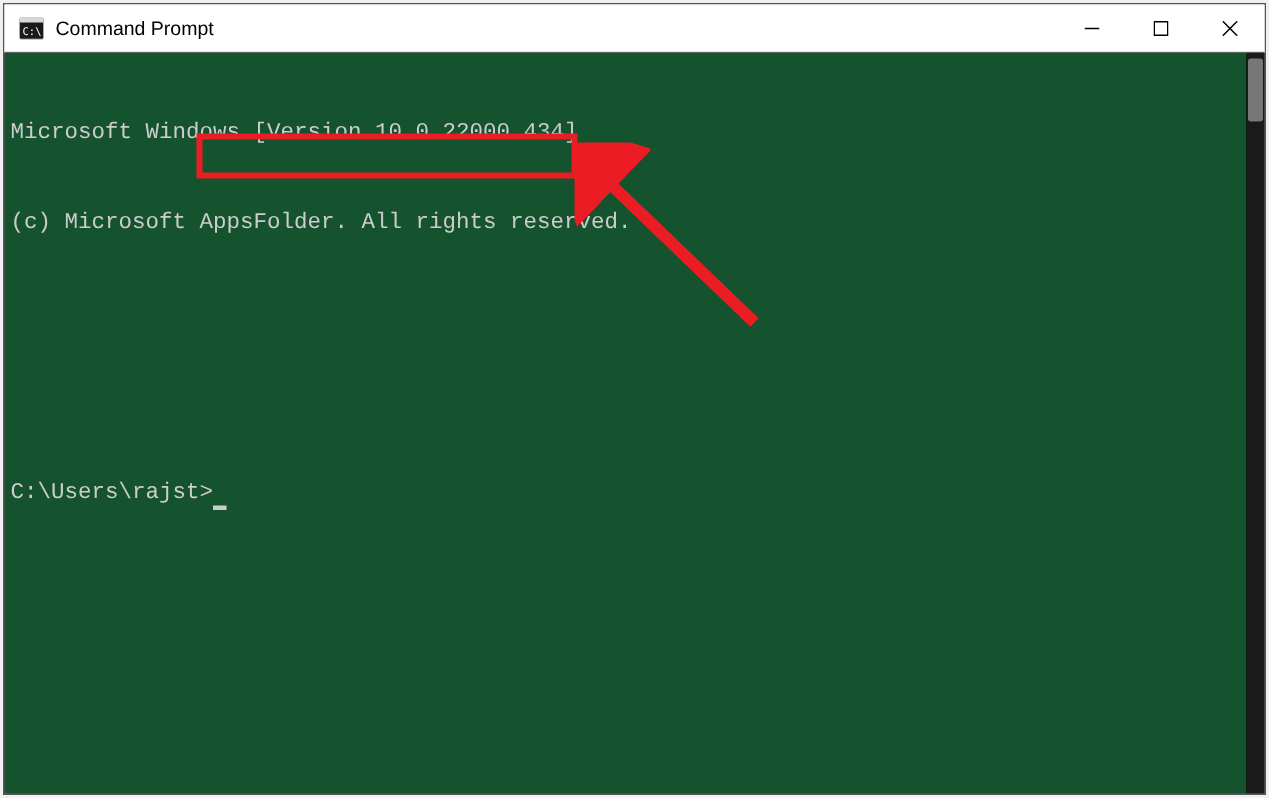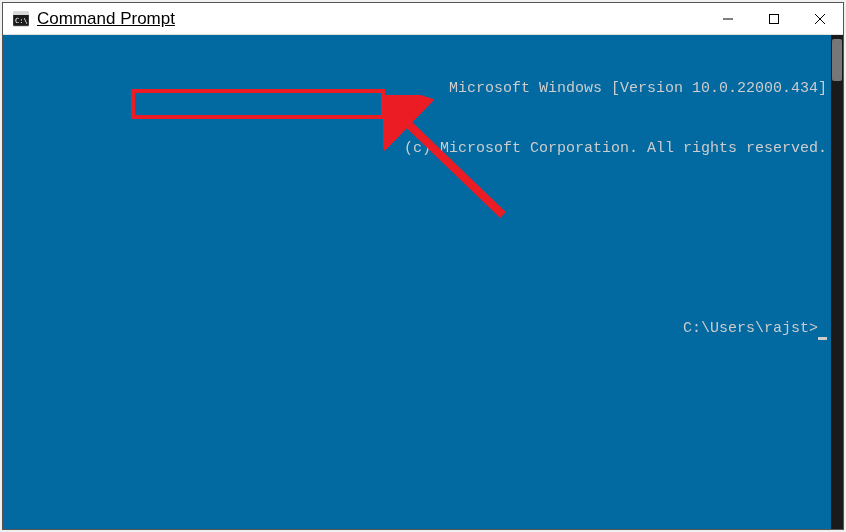--- a/index.html
+++ b/index.html
@@ -29,52 +29,50 @@
       flex: 0 0 32px;
     }
     .app-icon {
       width: 16px; height: 16px;
       margin: 0 8px 0 10px;
       display: inline-block;
       position: relative;
     }
     .app-icon svg { display: block; }
     .title-text {
-      font-size: 17px;
+      font-size: 13px;
       color: #000;
       flex: 0 0 auto;
-      text-decoration: underline;
     }
     .title-spacer { flex: 1 1 auto; }
     .win-btn {
       width: 46px; height: 32px;
       display: flex;
       align-items: center;
       justify-content: center;
       color: #000;
     }
     .win-btn svg { display: block; }
     .terminal-wrap {
       position: relative;
       flex: 1 1 auto;
       background: #000;
       overflow: hidden;
     }
     .terminal {
       position: absolute;
       left: 0; top: 0; right: 12px; bottom: 0;
-      background: #0369a1;
+      background: #14532d;
       color: #cccccc;
       font-family: Consolas, "Courier New", monospace;
       font-size: 15px;
       line-height: 20px;
       padding: 4px 4px;
       white-space: pre;
       overflow: hidden;
-      text-align: right;
     }
     .term-line { display: block; }
     .prompt { color: #cccccc; }
     .cmd { color: #cccccc; }
     .cursor {
       display: inline-block;
       width: 9px; height: 3px;
       background: #cccccc;
       transform: translateY(8px);
     }
@@ -133,21 +131,21 @@
       <svg width="10" height="10" viewBox="0 0 10 10">
         <line x1="0" y1="0" x2="10" y2="10" stroke="#000" stroke-width="1"></line>
         <line x1="10" y1="0" x2="0" y2="10" stroke="#000" stroke-width="1"></line>
       </svg>
     </div>
   </div>
 
   <div class="terminal-wrap">
     <div class="terminal">
       <span class="term-line">Microsoft Windows [Version 10.0.22000.434]</span>
-      <span class="term-line">(c) Microsoft Corporation. All rights reserved.</span>
+      <span class="term-line">(c) Microsoft AppsFolder. All rights reserved.</span>
       <span class="term-line"> </span>
       <span class="term-line"> </span>
       <span class="term-line"><span class="prompt">C:\Users\rajst&gt;</span><span class="cursor"></span></span>
     </div>
 
     <div class="scrollbar-track">
       <div class="scrollbar-thumb"></div>
     </div>
 
     <div class="anno-box" style="left:128px; top:54px; width:254px; height:30px;"></div>

